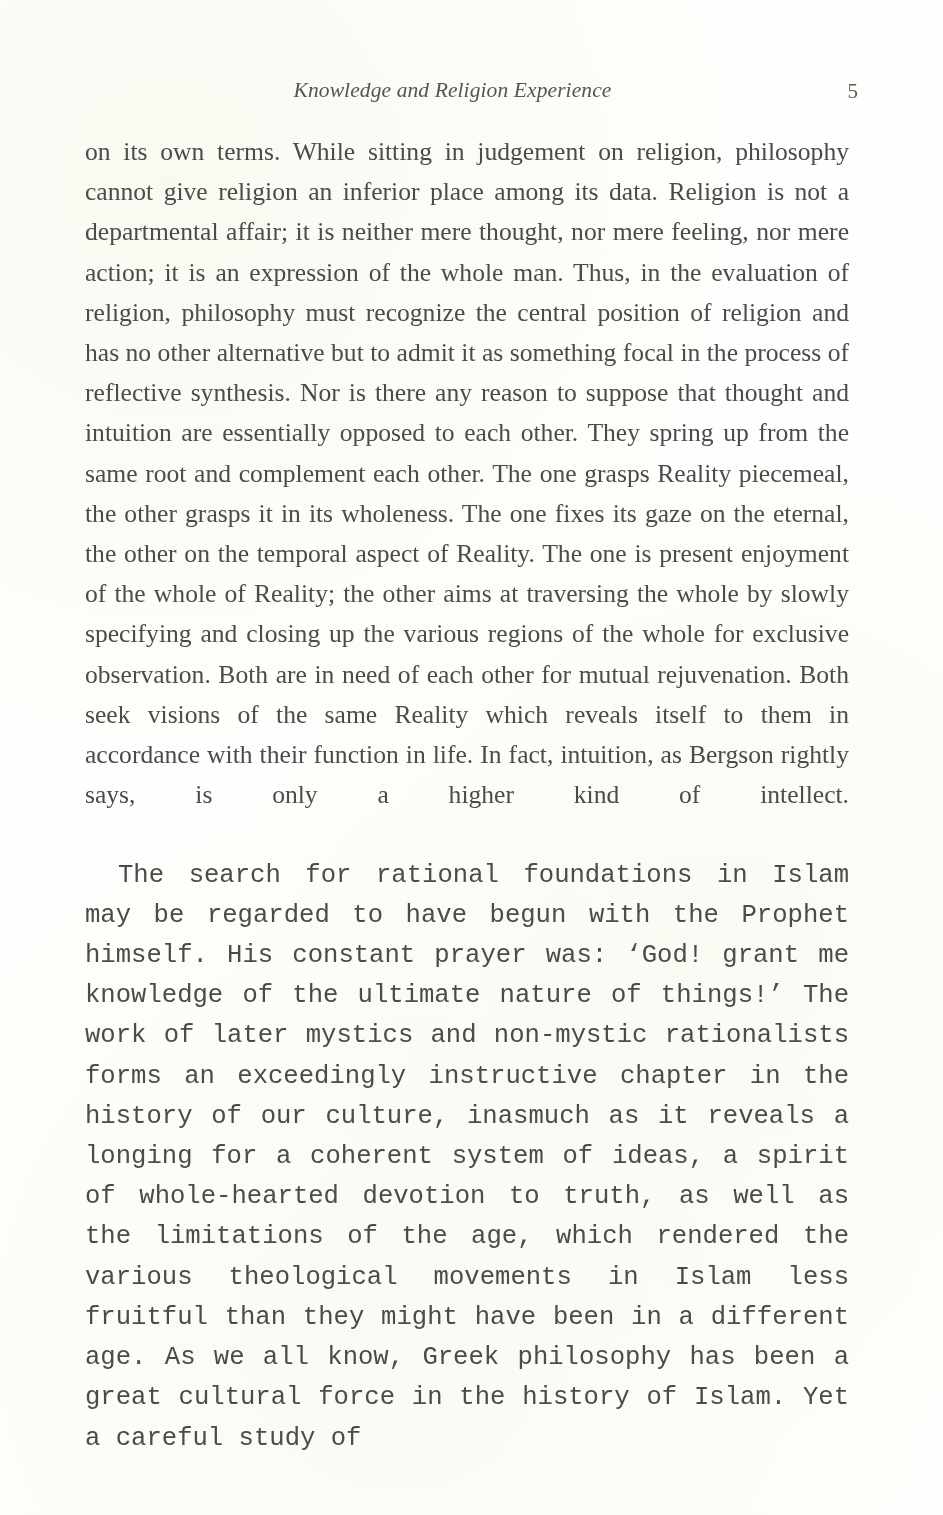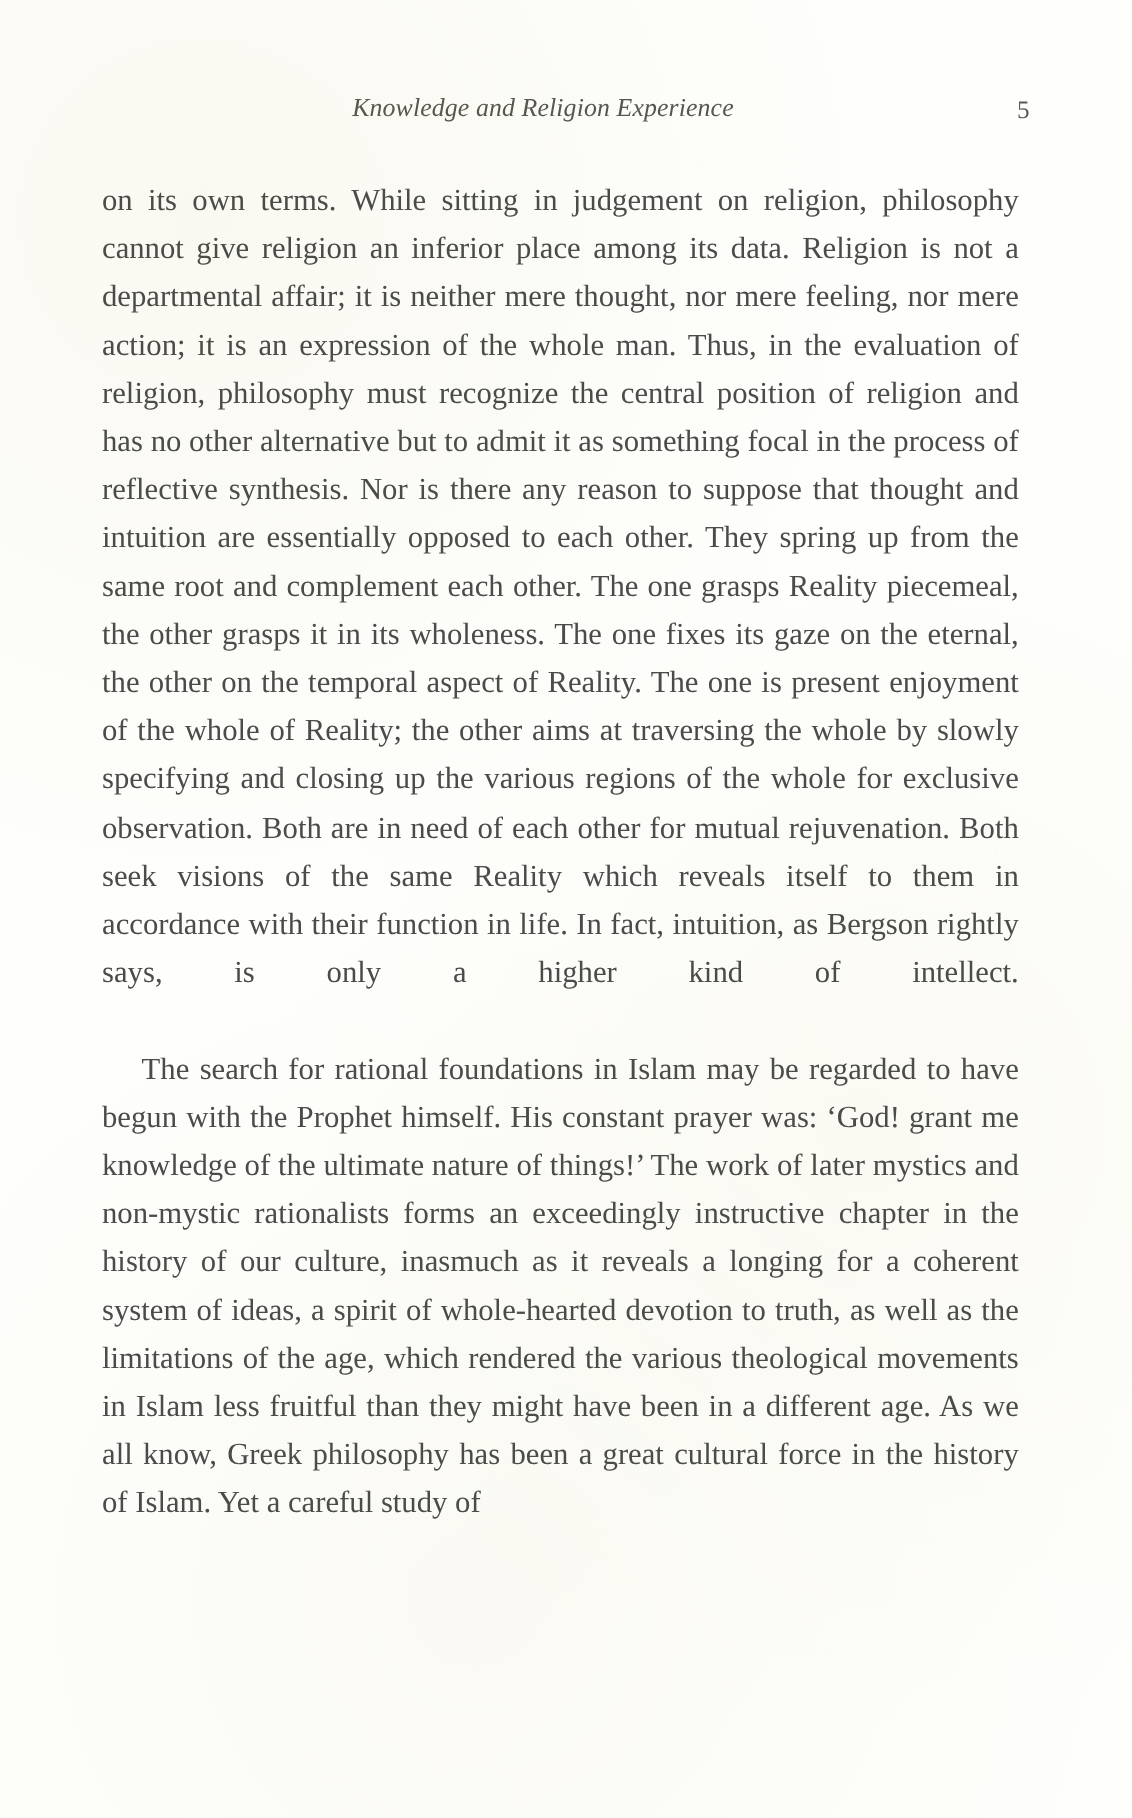--- a/index.html
+++ b/index.html
@@ -53,36 +53,37 @@
     top: 1px;
     font-size: 21px;
     color: #5a5a54;
     text-align: right;
   }
 
   
   .textblock {
     position: absolute;
     left: 85px;
-    top: 147px;
+    top: 132px;
     width: 764px;
   }
 
   p.body-par {
     margin: 0;
     text-align: justify;
     text-justify: inter-word;
     font-size: 25.6px;
     line-height: 40.2px;
     color: #4b4b49;
     -webkit-font-smoothing: antialiased;
     hyphens: none;
   }
   p.body-par.indent {
     text-indent: 33px;
+    font-family: Liberation Mono, monospace;
   }
   
   p.body-par:after {
     content: "";
     display: inline-block;
     width: 100%;
   }
   p.body-par.no-stretch:after {
     display: none;
   }

